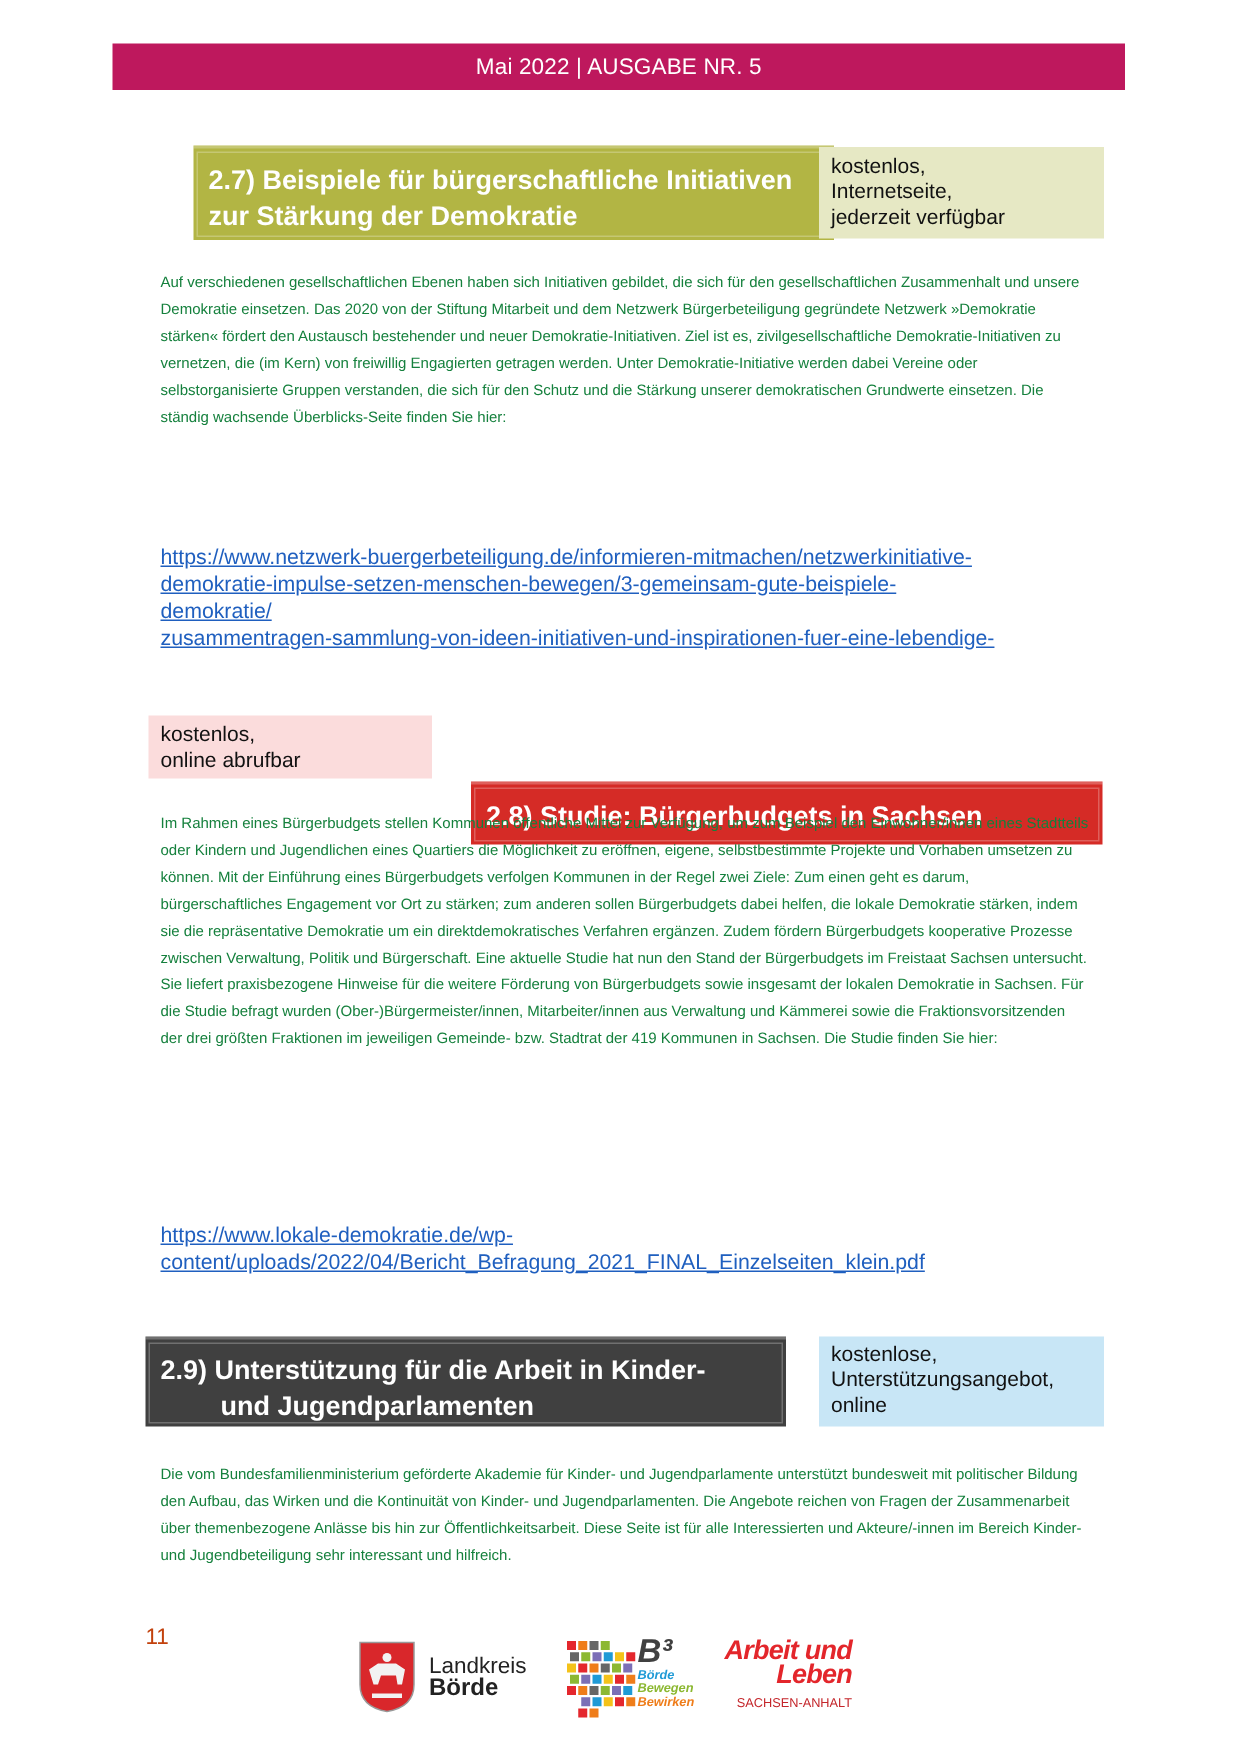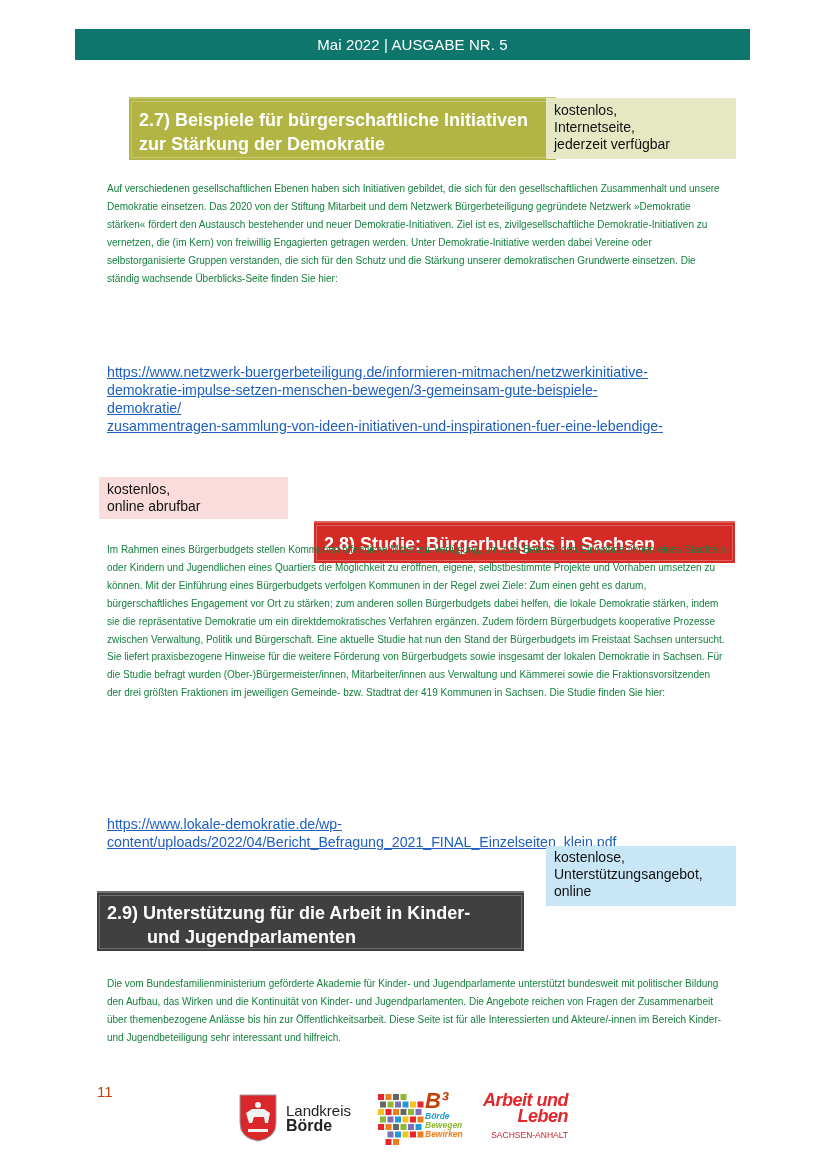--- a/index.html
+++ b/index.html
@@ -2,21 +2,21 @@
 <html><head>
 <meta charset="utf-8">
 <style>
   html, body { margin: 0; padding: 0; }
   body {
     width: 826px; height: 1169px; background: #ffffff; position: relative;
     font-family: "Liberation Sans", sans-serif; color: #1a1a1a; overflow: hidden;
   }
   .header-bar {
     position: absolute; left: 75px; top: 29px; width: 675px; height: 31px;
-    background: #0f766e; color: #fff; text-align: center;
+    background: #be185d; color: #fff; text-align: center;
     font-size: 15px; line-height: 31px; letter-spacing: 0.1px;
     font-family: "Liberation Sans Narrow", "Liberation Sans", sans-serif;
   }
   .title-box {
     position: absolute; color: #fff; font-weight: bold;
     font-size: 18px; line-height: 24px; box-sizing: border-box;
     border-top: 2px solid rgba(255,255,255,0.25);
   }
   .title-box .inner { position: absolute; inset: 2px; border: 1px solid rgba(255,255,255,0.25); }
   .title-box span.t { position: relative; display: block; }
@@ -33,32 +33,32 @@
     font-size: 14.2px; line-height: 17.9px; color: #1f5fbf;
     text-decoration: underline; word-break: break-all;
   }
   .link span { display: block; }
   #t27 { left: 97px; top: 97px; width: 427px; height: 63px; background: #b2b544; padding: 9px 10px; }
   #g27 { left: 546px; top: 98px; width: 190px; height: 61px; background: #e6e8c4; }
   #g28 { left: 99px; top: 477px; width: 189px; height: 42px; background: #fbdcdc; }
   #t28 { left: 314px; top: 477px; width: 421px; height: 42px; background: #d52b26; padding: 9px 10px; margin-top: 44px; }
   #t29 { left: 97px; top: 891px; width: 427px; height: 60px; background: #239fd8; padding: 8px 10px; }
   #t29 .l2 { padding-left: 40px; }
-  #g29 { left: 546px; top: 846px; width: 190px; height: 60px; background: #c8e6f6; padding: 3px 8px; }
+  #g29 { left: 546px; top: 891px; width: 190px; height: 60px; background: #c8e6f6; padding: 3px 8px; }
   .page-num { position: absolute; left: 97px; top: 1083px; font-size: 15px; color: #c2410c; }
   .footer-logos { position: absolute; left: 238px; top: 1090px; height: 60px; width: 340px; }
   .logo-borde { position: absolute; left: 0; top: 3px; display: flex; align-items: center; }
   .logo-borde .name { margin-left: 8px; font-size: 15px; line-height: 15px; color: #222; }
   .logo-borde .name b { display: block; font-size: 16px; }
   .logo-b3 { position: absolute; left: 138px; top: 0px; width: 95px; height: 58px; }
   .logo-aul { position: absolute; left: 245px; top: 2px; color: #e3262b; text-align: right; }
   .logo-aul .big { font-weight: bold; font-style: italic; font-size: 18px; line-height: 16px; letter-spacing: -0.5px; }
   .logo-aul .small { font-size: 8.5px; color: #c4262b; margin-top: 6px; }
   .b3-text { position: absolute; left: 49px; top: 0; }
-  .b3-text .b { color: #c2410c; font-weight: bold; font-style: italic; font-size: 22px; line-height: 22px; }
+  .b3-text .b { color: #404040; font-weight: bold; font-style: italic; font-size: 22px; line-height: 22px; }
   .b3-text .w { font-weight: bold; font-style: italic; font-size: 8.5px; line-height: 9px; }
 </style>
 </head>
 <body>
 
 <div class="header-bar">Mai 2022 | AUSGABE NR. 5</div>
 
 <div class="title-box" id="t27" style="background: rgb(178, 181, 68); margin-left: 32px;">
   <div class="inner"></div>
   <span class="t">2.7) Beispiele für bürgerschaftliche Initiativen</span>

